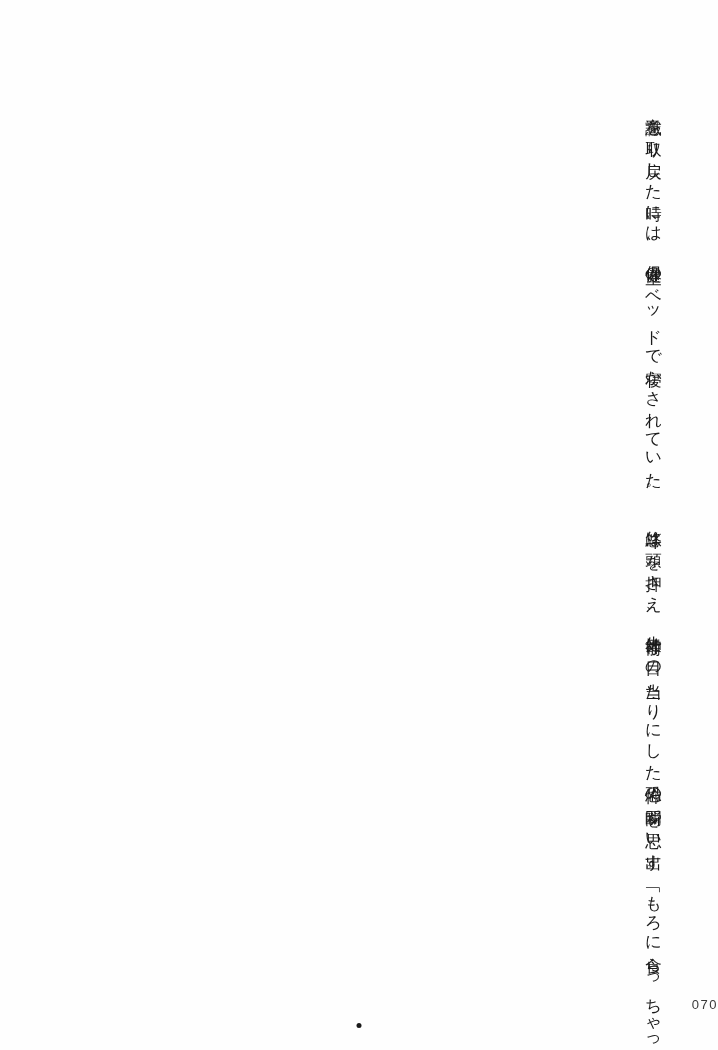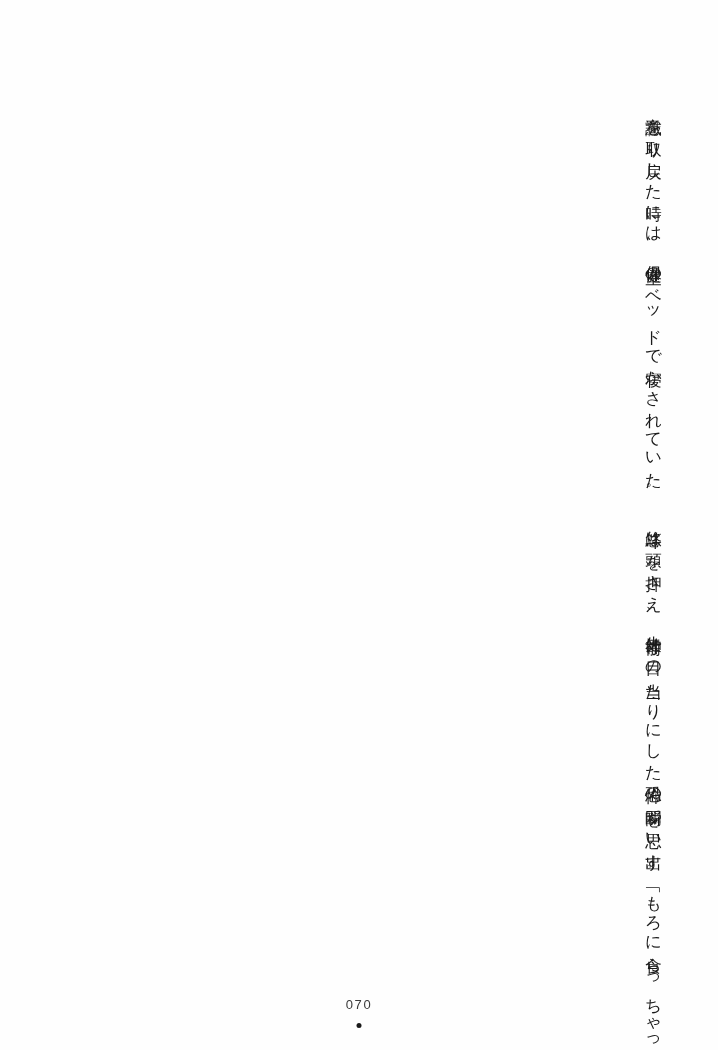--- a/index.html
+++ b/index.html
@@ -44,21 +44,21 @@
     margin-left: 0;
   }
   .indent {
     text-indent: 1em;
   }
   .page-number {
     position: absolute;
     bottom: 38px;
     left: 0;
     right: 0;
-    text-align: center;
+    text-align: right;
     font-family: "Liberation Sans", "DejaVu Sans", sans-serif;
     font-size: 13px;
     letter-spacing: 0.12em;
     color: #3a3a3a;
   }
   .page-dot {
     position: absolute;
     bottom: 22px;
     left: 50%;
     transform: translateX(-50%);

